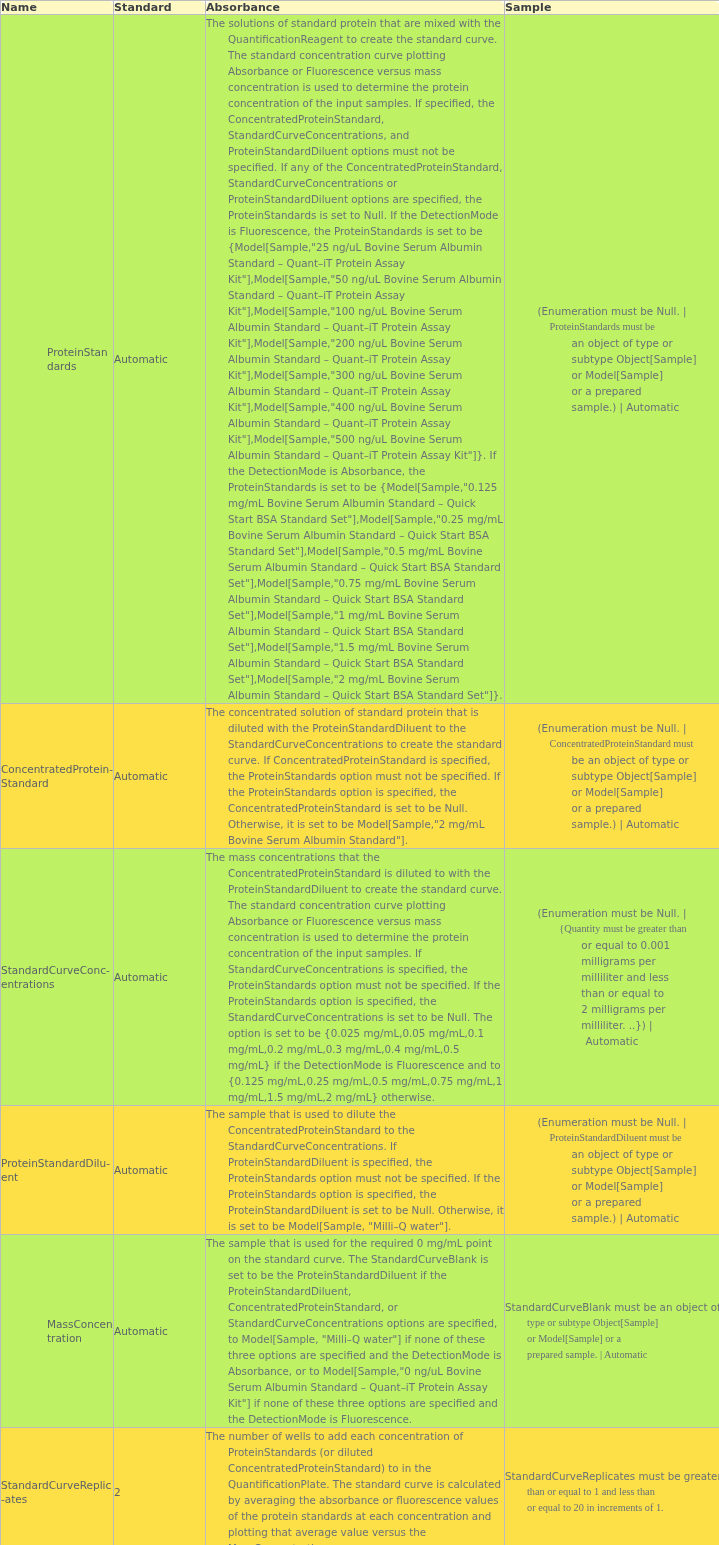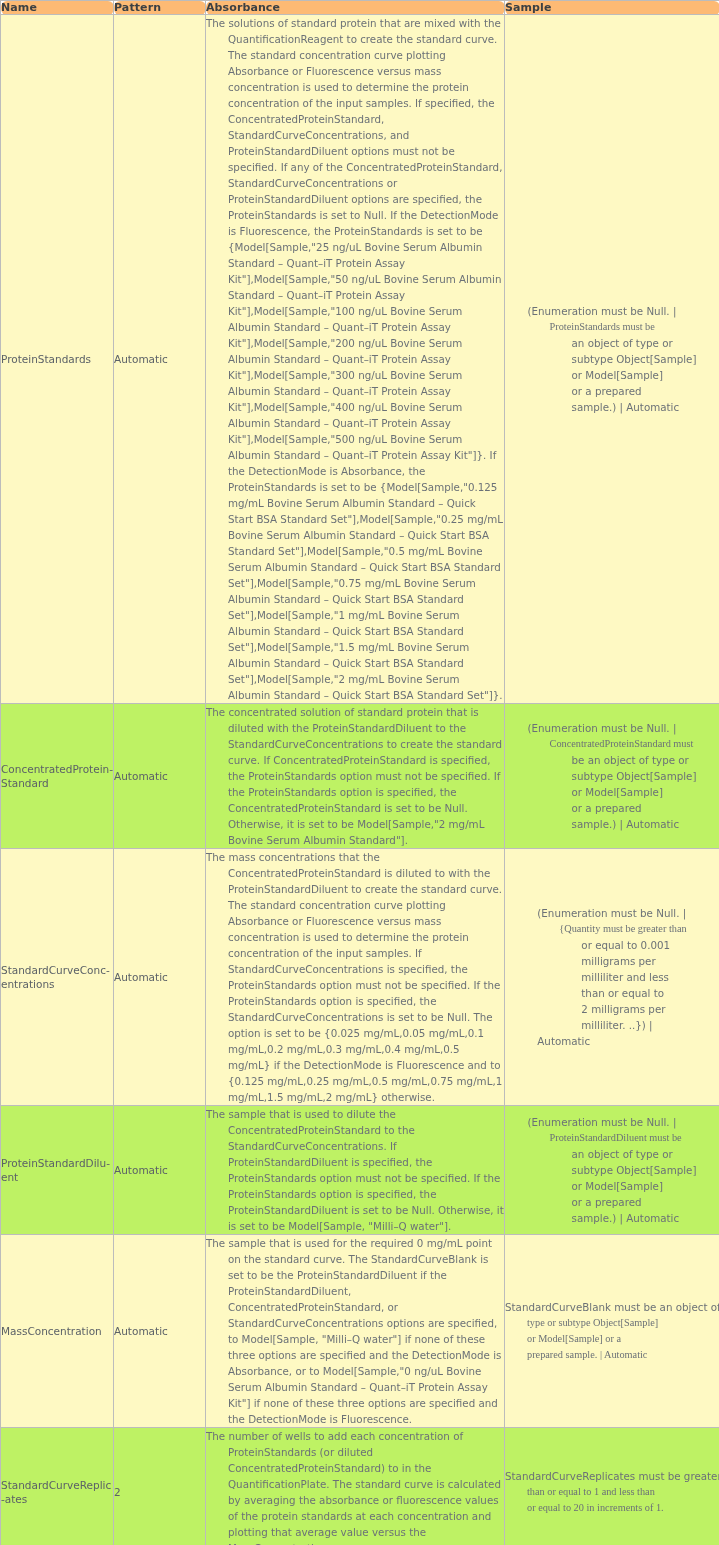--- a/index.html
+++ b/index.html
@@ -18,48 +18,48 @@
     border-collapse: collapse;
     table-layout: fixed;
   }
   table.options-table th,
   table.options-table td {
     border: 1px solid #bcbcbc;
     vertical-align: middle;
     padding: 0;
   }
   thead th {
-    background: #fdba74;
+    background: #fef9c3;
     color: #3c4043;
     font-size: 11px;
     font-weight: bold;
     text-align: left;
     padding: 8px 9px 9px 9px;
     vertical-align: middle;
     letter-spacing: 0.1px;
     border-radius: 6px;
   }
   col.c-name    { width: 113px; }
   col.c-default { width: 92px;  }
   col.c-desc    { width: 299px; }
   col.c-pattern { width: 215px; }
 
-  tbody tr.row-alt td { background: #bef264; }
-  tbody tr.row-plain td { background: #fef9c3; }
+  tbody tr.row-alt td { background: #fde047; }
+  tbody tr.row-plain td { background: #bef264; }
 
   td.cell-name {
     font-size: 10.5px;
     line-height: 14px;
     padding: 6px 8px;
     color: #5b6167;
     word-break: break-word;
     hyphens: auto;
   }
   td.cell-name.wrapped { text-align: left; }
-  td.cell-name.single  { text-align: left; }
+  td.cell-name.single  { text-align: left; padding-left: 46px; }
 
   td.cell-default {
     font-size: 10.5px;
     line-height: 14px;
     padding: 6px 9px;
     color: #5b6167;
     text-align: left;
   }
 
   td.cell-desc {
@@ -79,38 +79,38 @@
     font-size: 10.3px;
     line-height: 16px;
     color: #6b7177;
     text-align: center;
   }
   td.cell-pattern .pbody {
     display: inline-block;
     text-align: left;
   }
   td.cell-pattern .pline { white-space: nowrap; display: block; }
-  td.cell-pattern .i0 { padding-left: 0px; }
+  td.cell-pattern .i0 { padding-left: 0px; text-align: center; }
   td.cell-pattern .i1 { padding-left: 22px; font-family: Liberation Serif, serif; }
   td.cell-pattern .i2 { padding-left: 44px; }
 </style>
 </head>
 <body>
 
 <table class="options-table">
   <colgroup>
     <col class="c-name">
       <col class="c-default">
       <col class="c-desc">
       <col class="c-pattern">
   </colgroup>
   <thead>
     <tr>
       <th>Name</th>
-      <th>Pattern</th>
+      <th>Standard</th>
       <th>Absorbance</th>
       <th>Sample</th>
     </tr>
   </thead>
   <tbody id="table-body">
       <tr class="row-plain">
         <td class="cell-name single">ProteinStandards</td>
         <td class="cell-default">Automatic</td>
         <td class="cell-desc">
           <div class="body">The solutions of standard protein that are mixed with the QuantificationReagent to create the standard curve. The standard concentration curve plotting Absorbance or Fluorescence versus mass concentration is used to determine the protein concentration of the input samples. If specified, the ConcentratedProteinStandard, StandardCurveConcentrations, and ProteinStandardDiluent options must not be specified.  If any of the ConcentratedProteinStandard, StandardCurveConcentrations or ProteinStandardDiluent options are specified, the ProteinStandards is set to Null. If the DetectionMode is Fluorescence, the ProteinStandards is set to be {Model[Sample,"25 ng/uL Bovine Serum Albumin Standard – Quant–iT Protein Assay Kit"],Model[Sample,"50 ng/uL Bovine Serum Albumin Standard – Quant–iT Protein Assay Kit"],Model[Sample,"100 ng/uL Bovine Serum Albumin Standard – Quant–iT Protein Assay Kit"],Model[Sample,"200 ng/uL Bovine Serum Albumin Standard – Quant–iT Protein Assay Kit"],Model[Sample,"300 ng/uL Bovine Serum Albumin Standard – Quant–iT Protein Assay Kit"],Model[Sample,"400 ng/uL Bovine Serum Albumin Standard – Quant–iT Protein Assay Kit"],Model[Sample,"500 ng/uL Bovine Serum Albumin Standard – Quant–iT Protein Assay Kit"]}. If the DetectionMode is Absorbance, the ProteinStandards is set to be {Model[Sample,"0.125 mg/mL Bovine Serum Albumin Standard – Quick Start BSA Standard Set"],Model[Sample,"0.25 mg/mL Bovine Serum Albumin Standard – Quick Start BSA Standard Set"],Model[Sample,"0.5 mg/mL Bovine Serum Albumin Standard – Quick Start BSA Standard Set"],Model[Sample,"0.75 mg/mL Bovine Serum Albumin Standard – Quick Start BSA Standard Set"],Model[Sample,"1 mg/mL Bovine Serum Albumin Standard – Quick Start BSA Standard Set"],Model[Sample,"1.5 mg/mL Bovine Serum Albumin Standard – Quick Start BSA Standard Set"],Model[Sample,"2 mg/mL Bovine Serum Albumin Standard – Quick Start BSA Standard Set"]}.</div>

